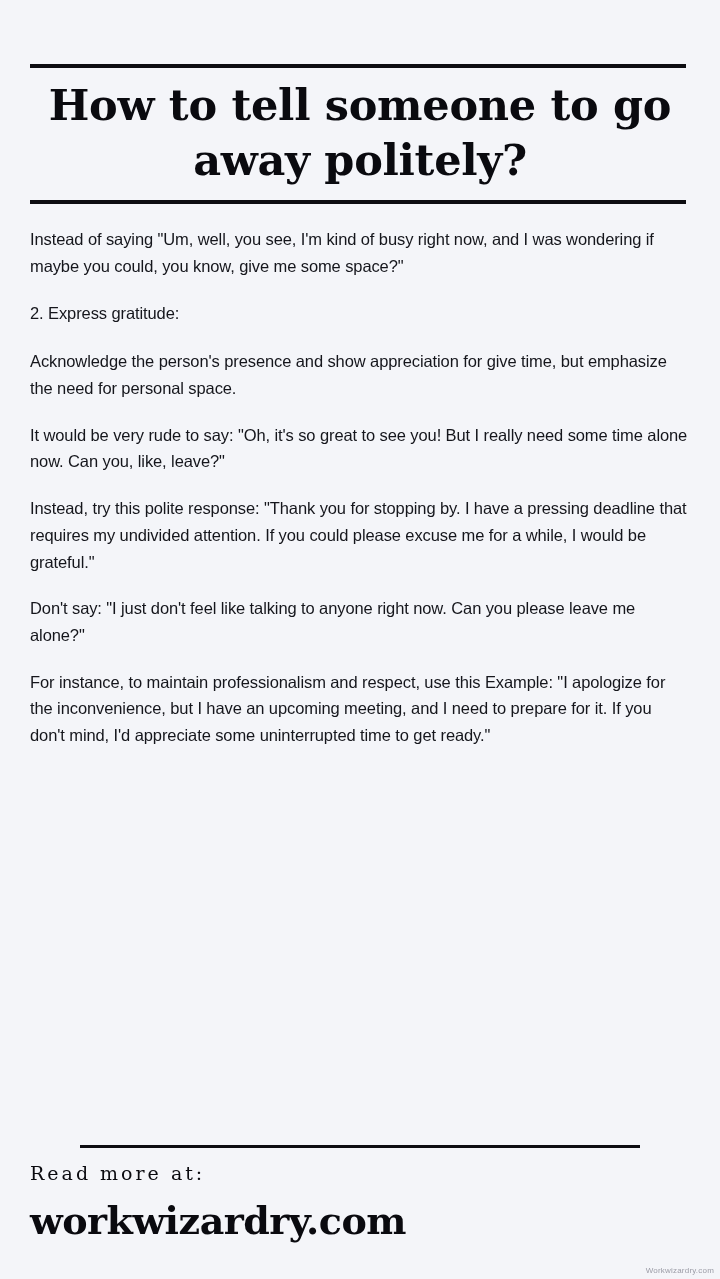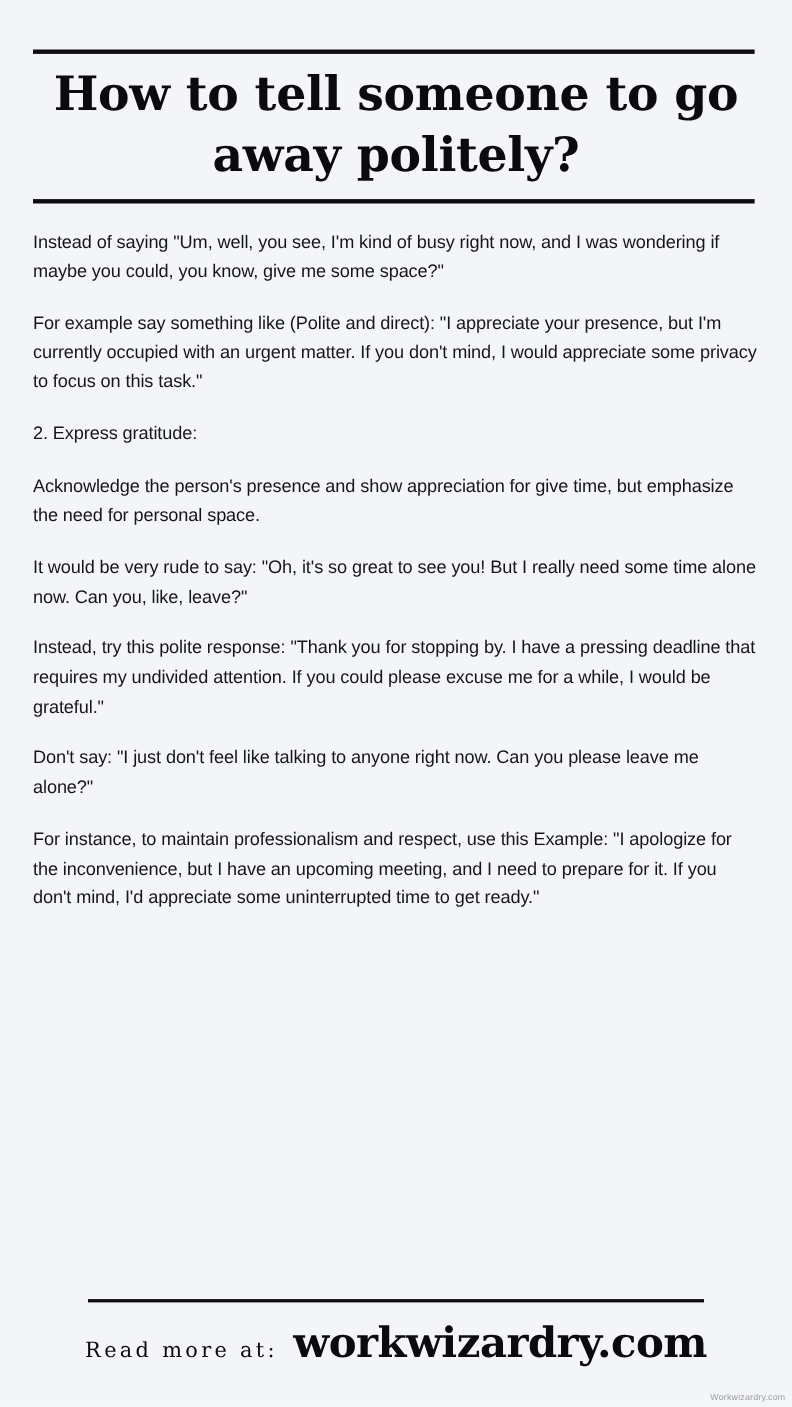--- a/index.html
+++ b/index.html
@@ -21,21 +21,21 @@
     overflow: hidden;
   }
   .content {
     position: absolute;
     left: 30px;
     top: 0;
     width: 660px;
     height: 1279px;
   }
   .title-block {
-    padding-top: 45px;
+    padding-top: 64px;
   }
   .rule-top {
     border-top: 4px solid #0d0d12;
     width: 656px;
   }
   .rule-bottom {
     border-top: 4px solid #0d0d12;
     width: 656px;
     margin-top: 12px;
   }
@@ -73,20 +73,21 @@
     left: 0;
     bottom: 36px;
     width: 660px;
   }
   .footer-row {
     display: flex;
     align-items: baseline;
     justify-content: center;
     gap: 14px;
     margin-top: 14px;
+    flex-direction: column;
   }
   .read-more {
     font-family: "DejaVu Serif", "Liberation Serif", serif;
     font-size: 19px;
     letter-spacing: 3px;
     color: #0a0a0f;
   }
   .site {
     font-family: "DejaVu Serif", "Liberation Serif", serif;
     font-weight: 700;
@@ -111,21 +112,20 @@
   <div class="content">
 
     <div class="title-block">
       <div class="rule-top"></div>
       <h1 class="title">How to tell someone to go away politely?</h1>
       <div class="rule-bottom"></div>
     </div>
 
     <div class="body-text">
       <p class="para">Instead of saying "Um, well, you see, I'm kind of busy right now, and I was wondering if maybe you could, you know, give me some space?"</p>
-      <p class="para">For example say something like (Polite and direct): "I appreciate your presence, but I'm currently occupied with an urgent matter. If you don't mind, I would appreciate some privacy to focus on this task."</p>
       <p class="para heading-num">2. Express gratitude:</p>
       <p class="para">Acknowledge the person's presence and show appreciation for give time, but emphasize the need for personal space.</p>
       <p class="para">It would be very rude to say: "Oh, it's so great to see you! But I really need some time alone now. Can you, like, leave?"</p>
       <p class="para">Instead, try this polite response: "Thank you for stopping by. I have a pressing deadline that requires my undivided attention. If you could please excuse me for a while, I would be grateful."</p>
       <p class="para">Don't say: "I just don't feel like talking to anyone right now. Can you please leave me alone?"</p>
       <p class="para">For instance, to maintain professionalism and respect, use this Example: "I apologize for the inconvenience, but I have an upcoming meeting, and I need to prepare for it. If you don't mind, I'd appreciate some uninterrupted time to get ready."</p>
     </div>
 
     <div class="footer">
       <div class="footer-rule"></div>

